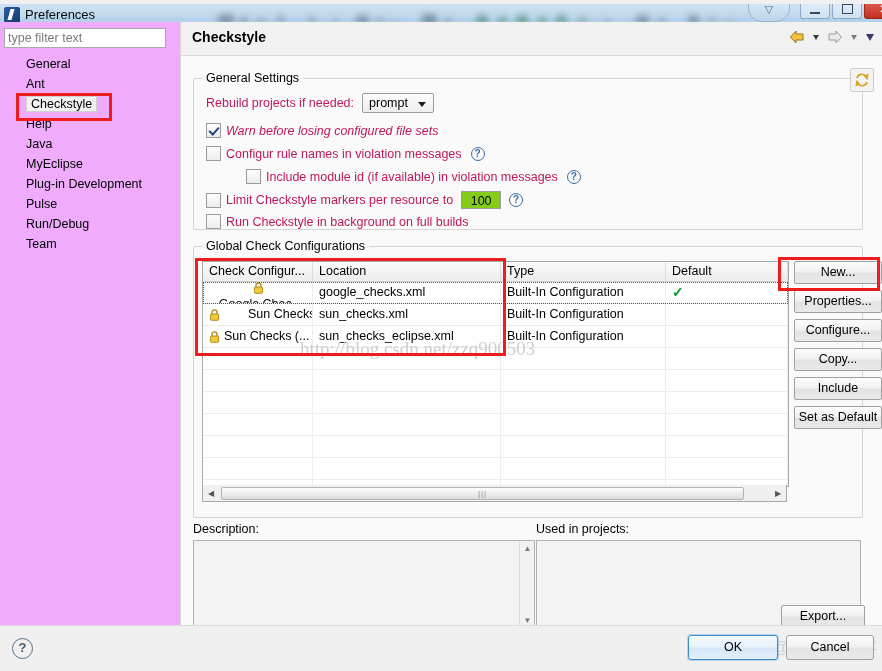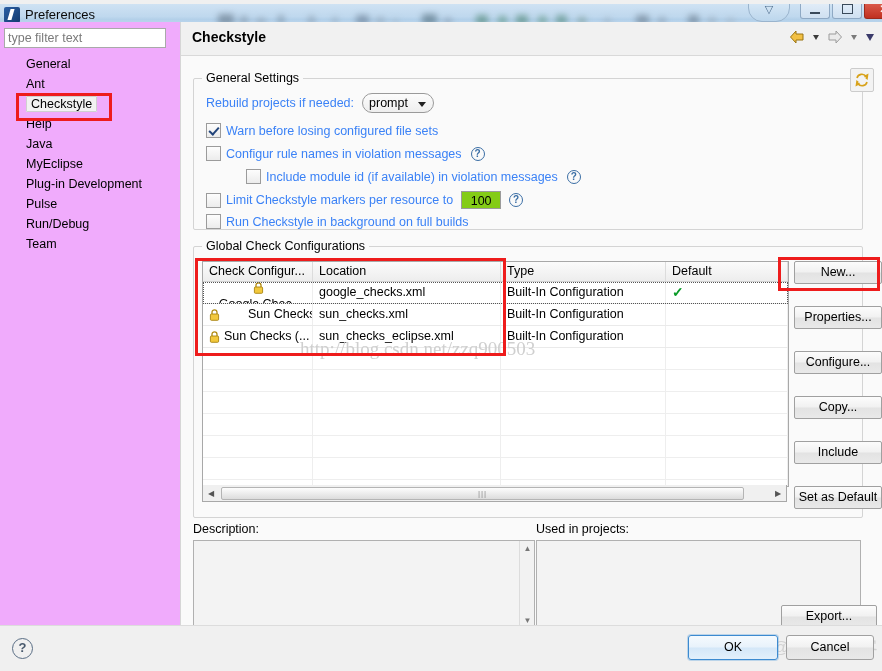--- a/index.html
+++ b/index.html
@@ -216,27 +216,27 @@
     padding: 0 4px;
     font-size: 12.5px;
     color: #000;
   }
 
   .gen-settings { left: 12px; top: 22px; width: 668px; height: 150px; }
   .glob-config  { left: 12px; top: 190px; width: 668px; height: 270px; }
 
   .row { position: absolute; display: flex; align-items: center; }
 
-  .lbl { font-size: 12.5px; color: #3b82f6; }
+  .lbl { font-size: 12.5px; color: #be185d; }
 
   .combo {
     width: 72px; height: 20px;
     border: 1px solid #9a9a9a;
     background: linear-gradient(to bottom, #fcfcfc, #eeeeee);
-    border-radius: 10px;
+    border-radius: 2px;
     position: relative;
     display: flex;
     align-items: center;
     padding-left: 6px;
     font-size: 12.5px;
     box-sizing: border-box;
   }
   .combo .arrow {
     position: absolute;
     right: 7px; top: 8px;
@@ -392,21 +392,21 @@
   }
   .grip { font-size: 8px; color: #8a8a8a; letter-spacing: 1px; }
 
   
   .side-btns {
     position: absolute;
     left: 600px; top: 14px;
     width: 88px;
     display: flex;
     flex-direction: column;
-    gap: 22px;
+    gap: 6px;
   }
   .btn {
     height: 23px;
     border: 1px solid #a0a0a0;
     border-radius: 2px;
     background: linear-gradient(to bottom, #fcfcfc 0%, #f1f1f1 48%, #e3e3e3 52%, #e9e9e9 100%);
     font-family: "Liberation Sans", sans-serif;
     font-size: 12.5px;
     color: #000;
     text-align: center;
@@ -446,21 +446,21 @@
     position: absolute;
     left: 355px; top: 484px;
     width: 325px; height: 88px;
     border: 1px solid #b0b0b0;
     background: #f3f3f3;
     box-sizing: border-box;
   }
   .export-btn {
     position: absolute;
     left: 600px; top: 549px;
-    width: 96px; height: 23px;
+    width: 84px; height: 23px;
   }
 
   
   .bottom-bar {
     position: absolute;
     left: 0; top: 603px;
     width: 882px; height: 46px;
     background: #f0f0f0;
     border-top: 1px solid #dcdcdc;
   }
@@ -651,21 +651,21 @@
 
         <div class="row" style="left:12px; top:14px;">
           <span class="lbl">Rebuild projects if needed:</span>
           <span style="width:8px;"></span>
           <span class="combo">
             <span>prompt</span>
             <span class="arrow"></span>
           </span>
         </div>
 
-        <div class="row" style="left:12px; top:44px;">
+        <div class="row" style="left:12px; top:44px;font-style:italic;">
           <span class="cb checked"></span>
           <span class="lbl">Warn before losing configured file sets</span>
         </div>
 
         <div class="row" style="left:12px; top:67px;">
           <span class="cb"></span>
           <span class="lbl">Configur rule names in violation messages</span>
           <span style="width:9px;"></span>
           <span class="helpq">?</span>
         </div>

